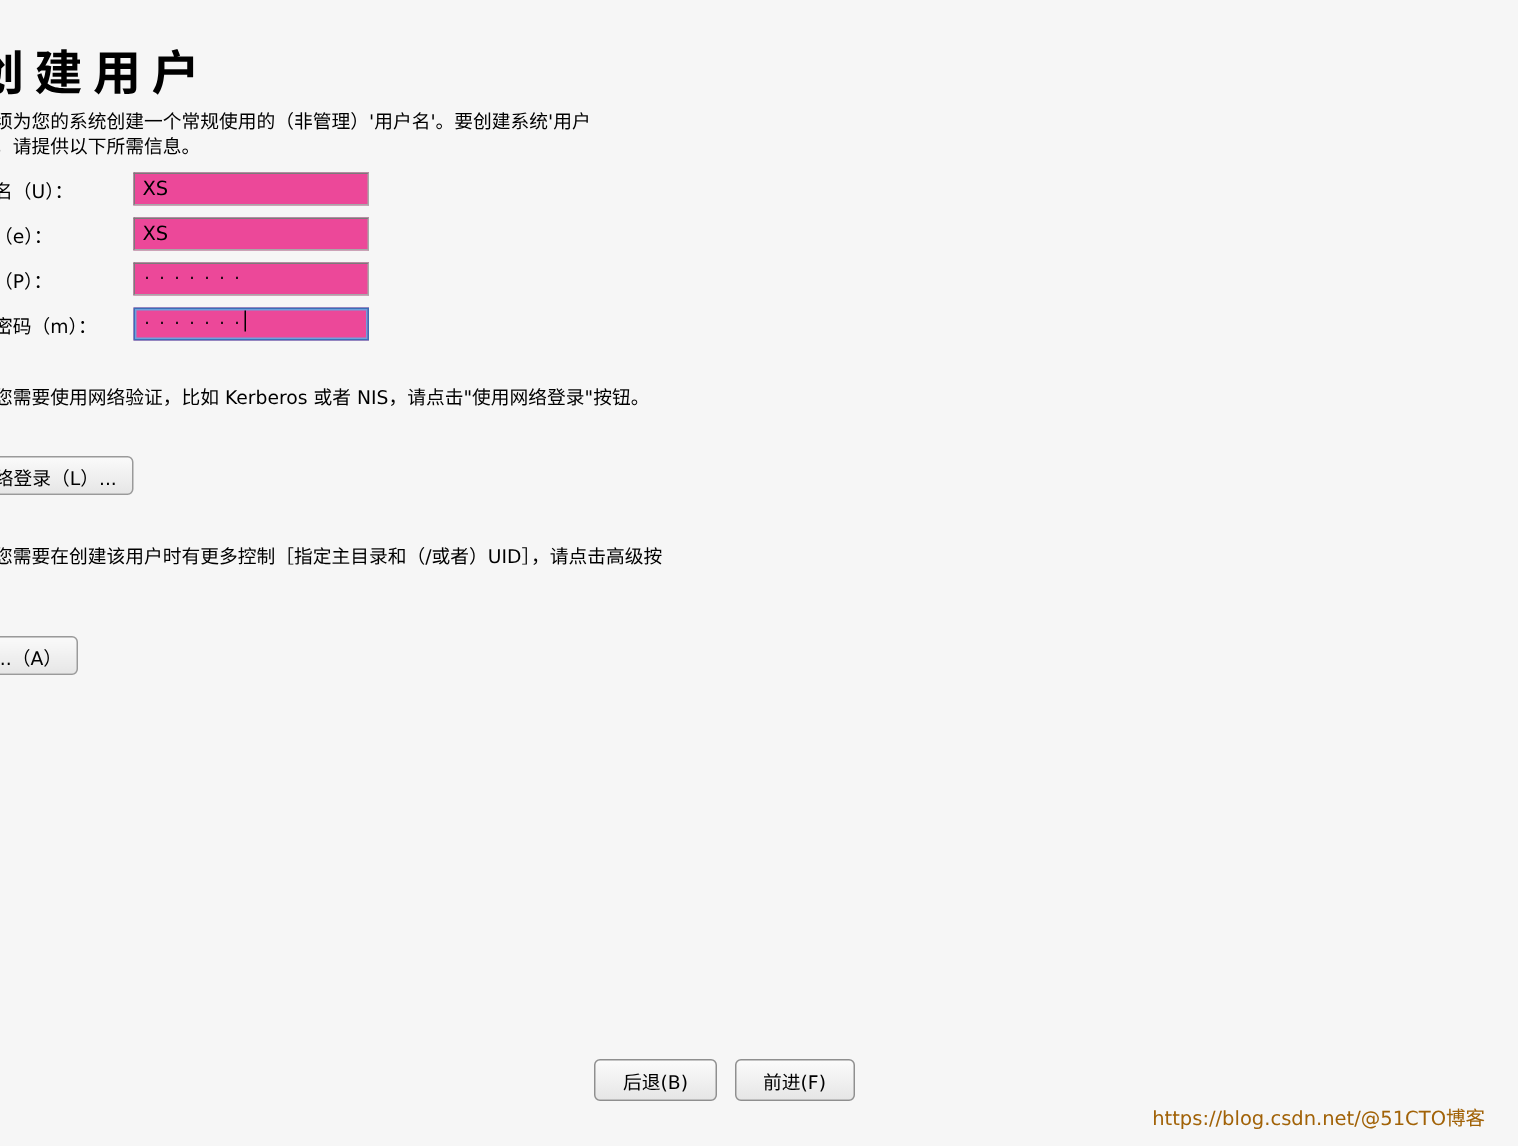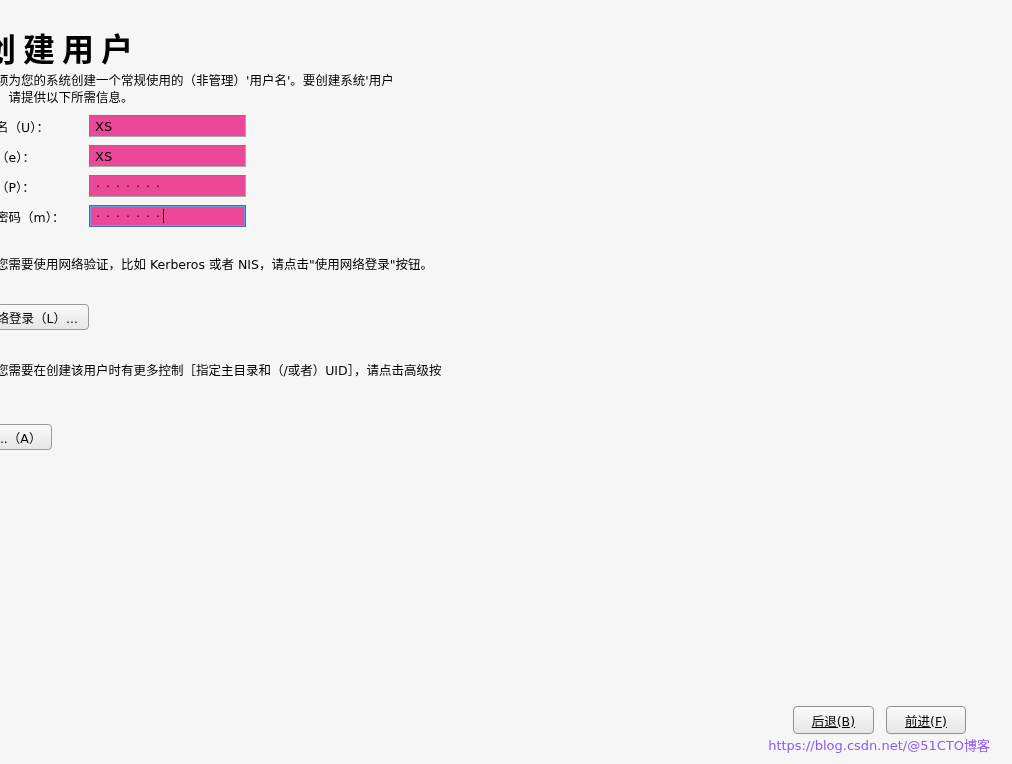--- a/index.html
+++ b/index.html
@@ -98,41 +98,40 @@
       white-space: nowrap;
     }
     .btn-net { top: 304px; }
     .btn-adv { top: 424px; }
     .bottom-bar {
       position: absolute;
       left: 0;
       right: 0;
       bottom: 30px;
       display: flex;
-      justify-content: flex-end;
+      justify-content: center;
       gap: 12px;
       padding-right: 46px;
-      text-decoration: underline;
     }
     .nav-button {
       height: 28px;
       padding: 0 18px;
       background: linear-gradient(#fbfbfb, #e6e6e6);
       border: 1px solid #8f8f8f;
       border-radius: 4px;
       font-size: 12.5px;
       color: #000;
       font-family: inherit;
       cursor: pointer;
     }
     .watermark {
       position: absolute;
       right: 22px;
       bottom: 10px;
-      color: #8b5cf6;
+      color: #a16207;
       font-size: 13px;
       pointer-events: none;
     }
     .cursor-bar {
       display: inline-block;
       width: 1px;
       height: 14px;
       background: #000;
       vertical-align: middle;
       margin-left: -2px;

